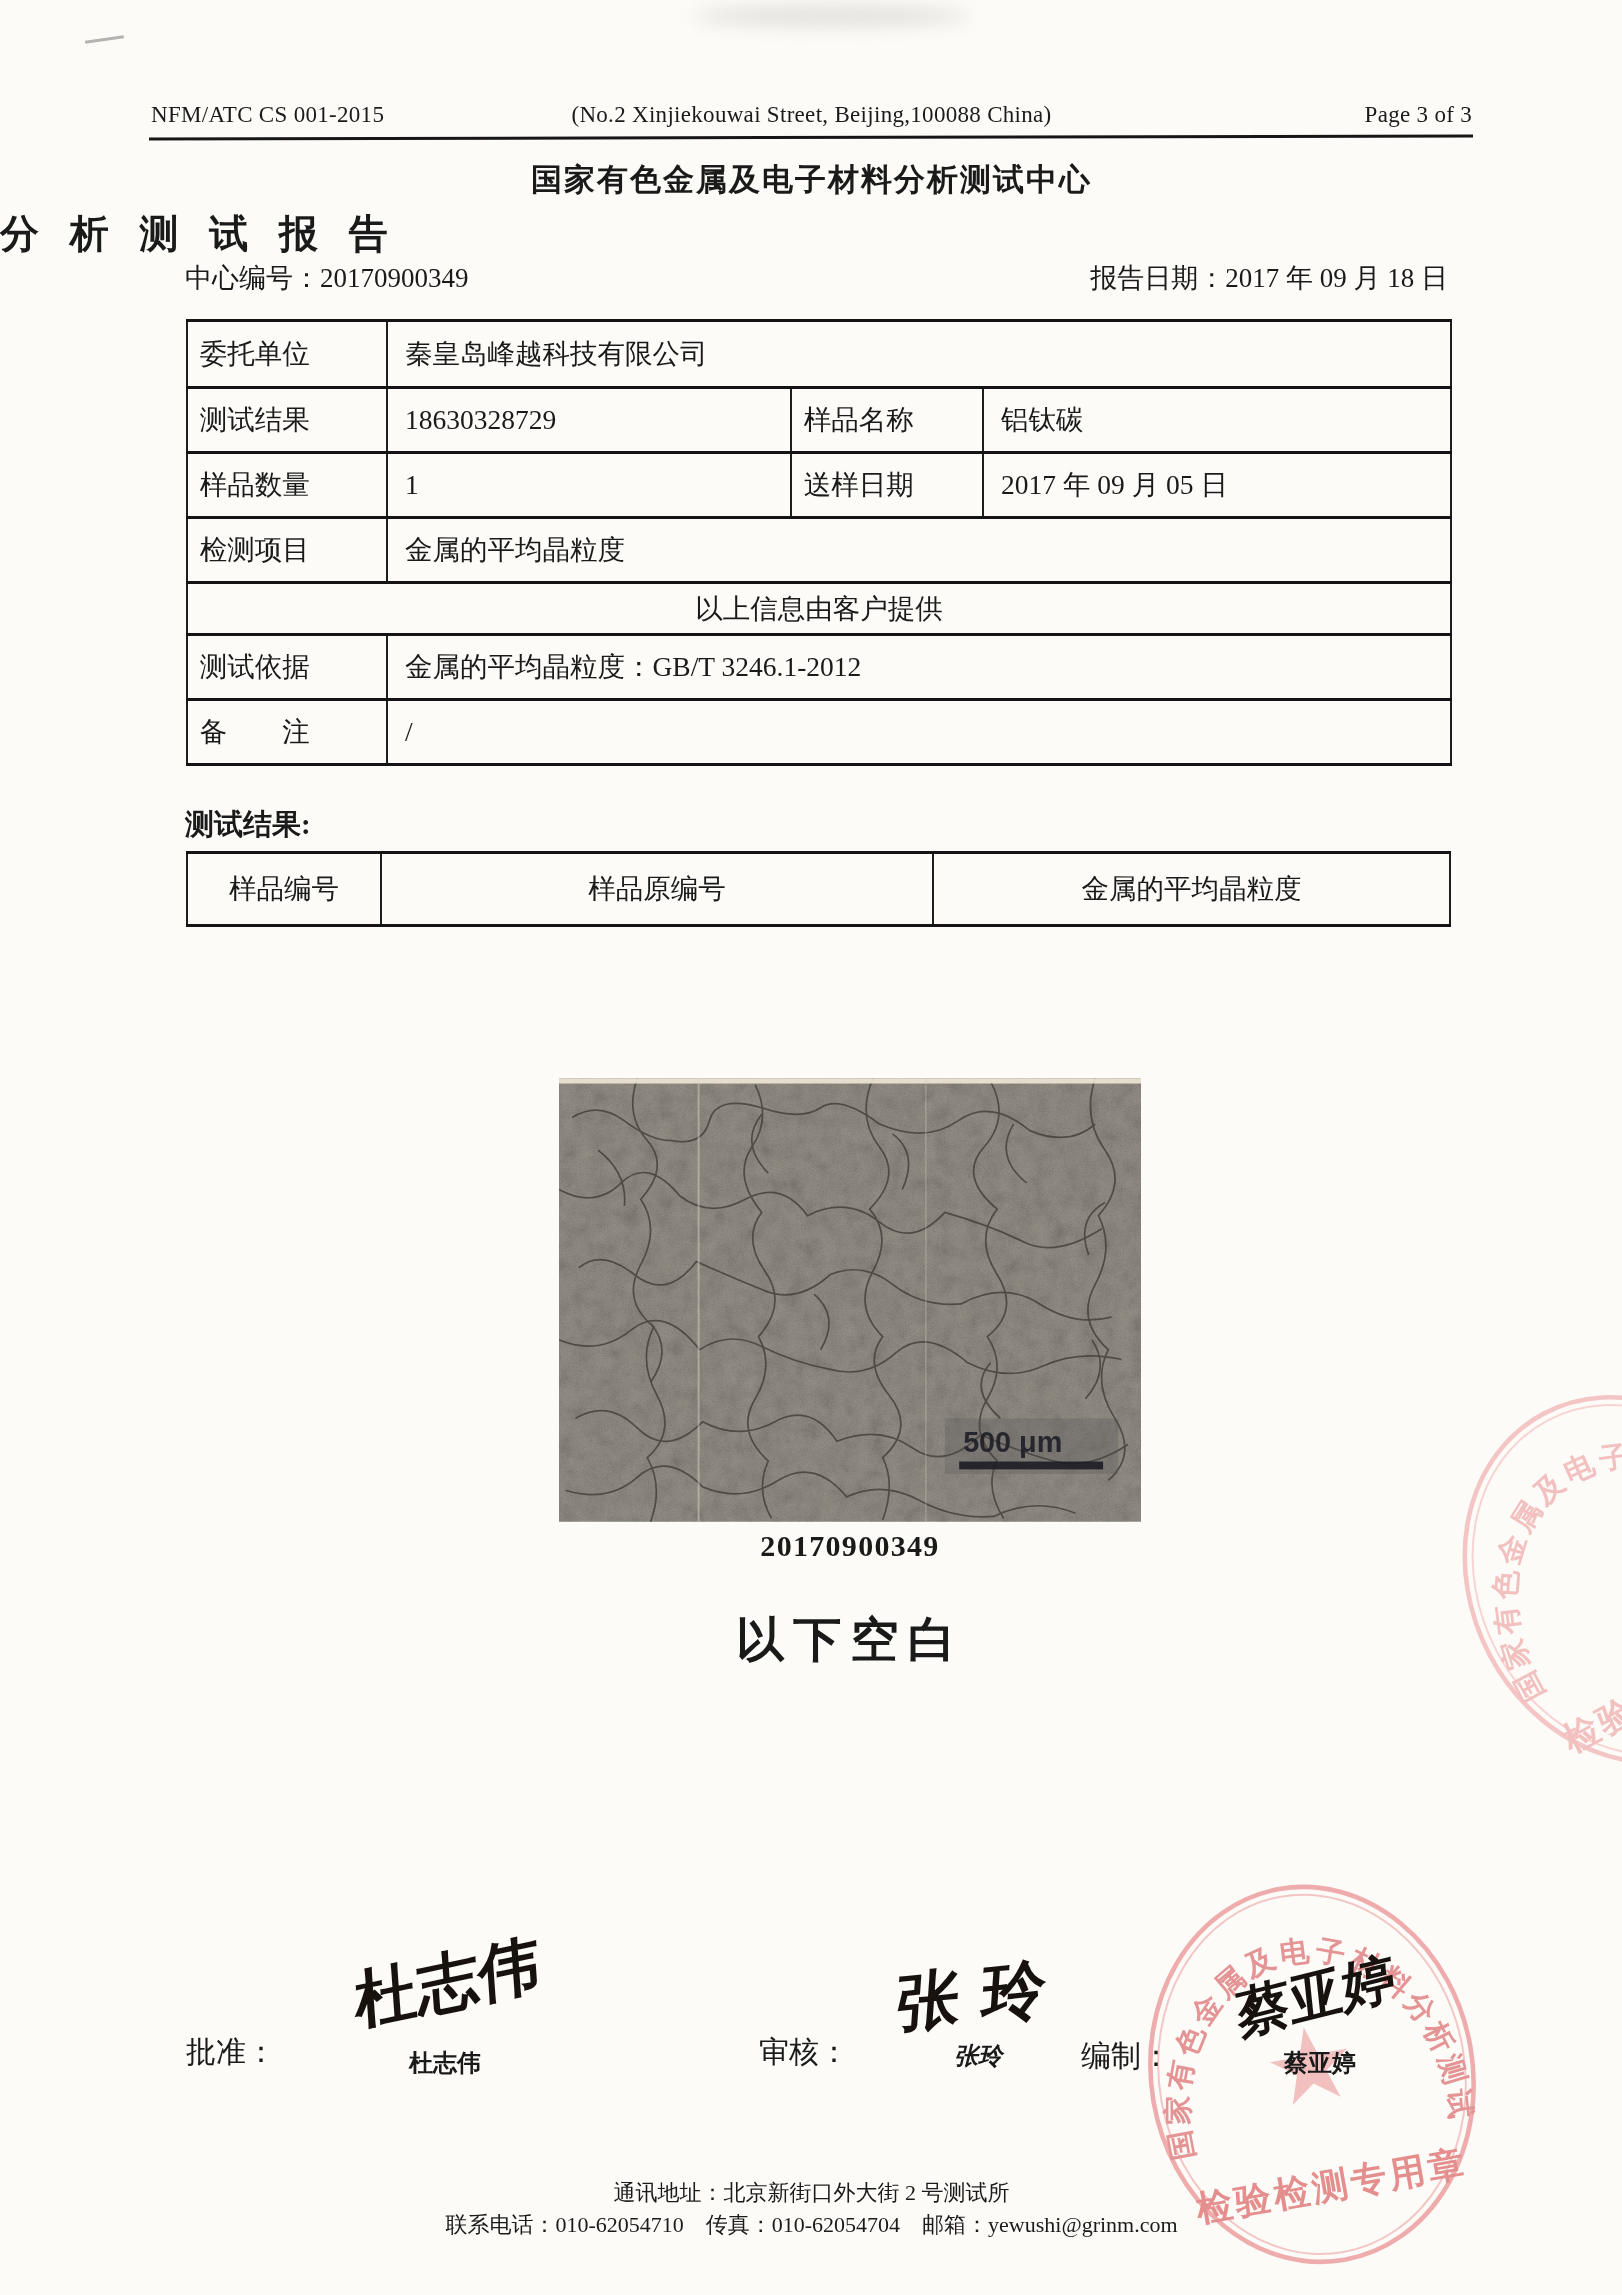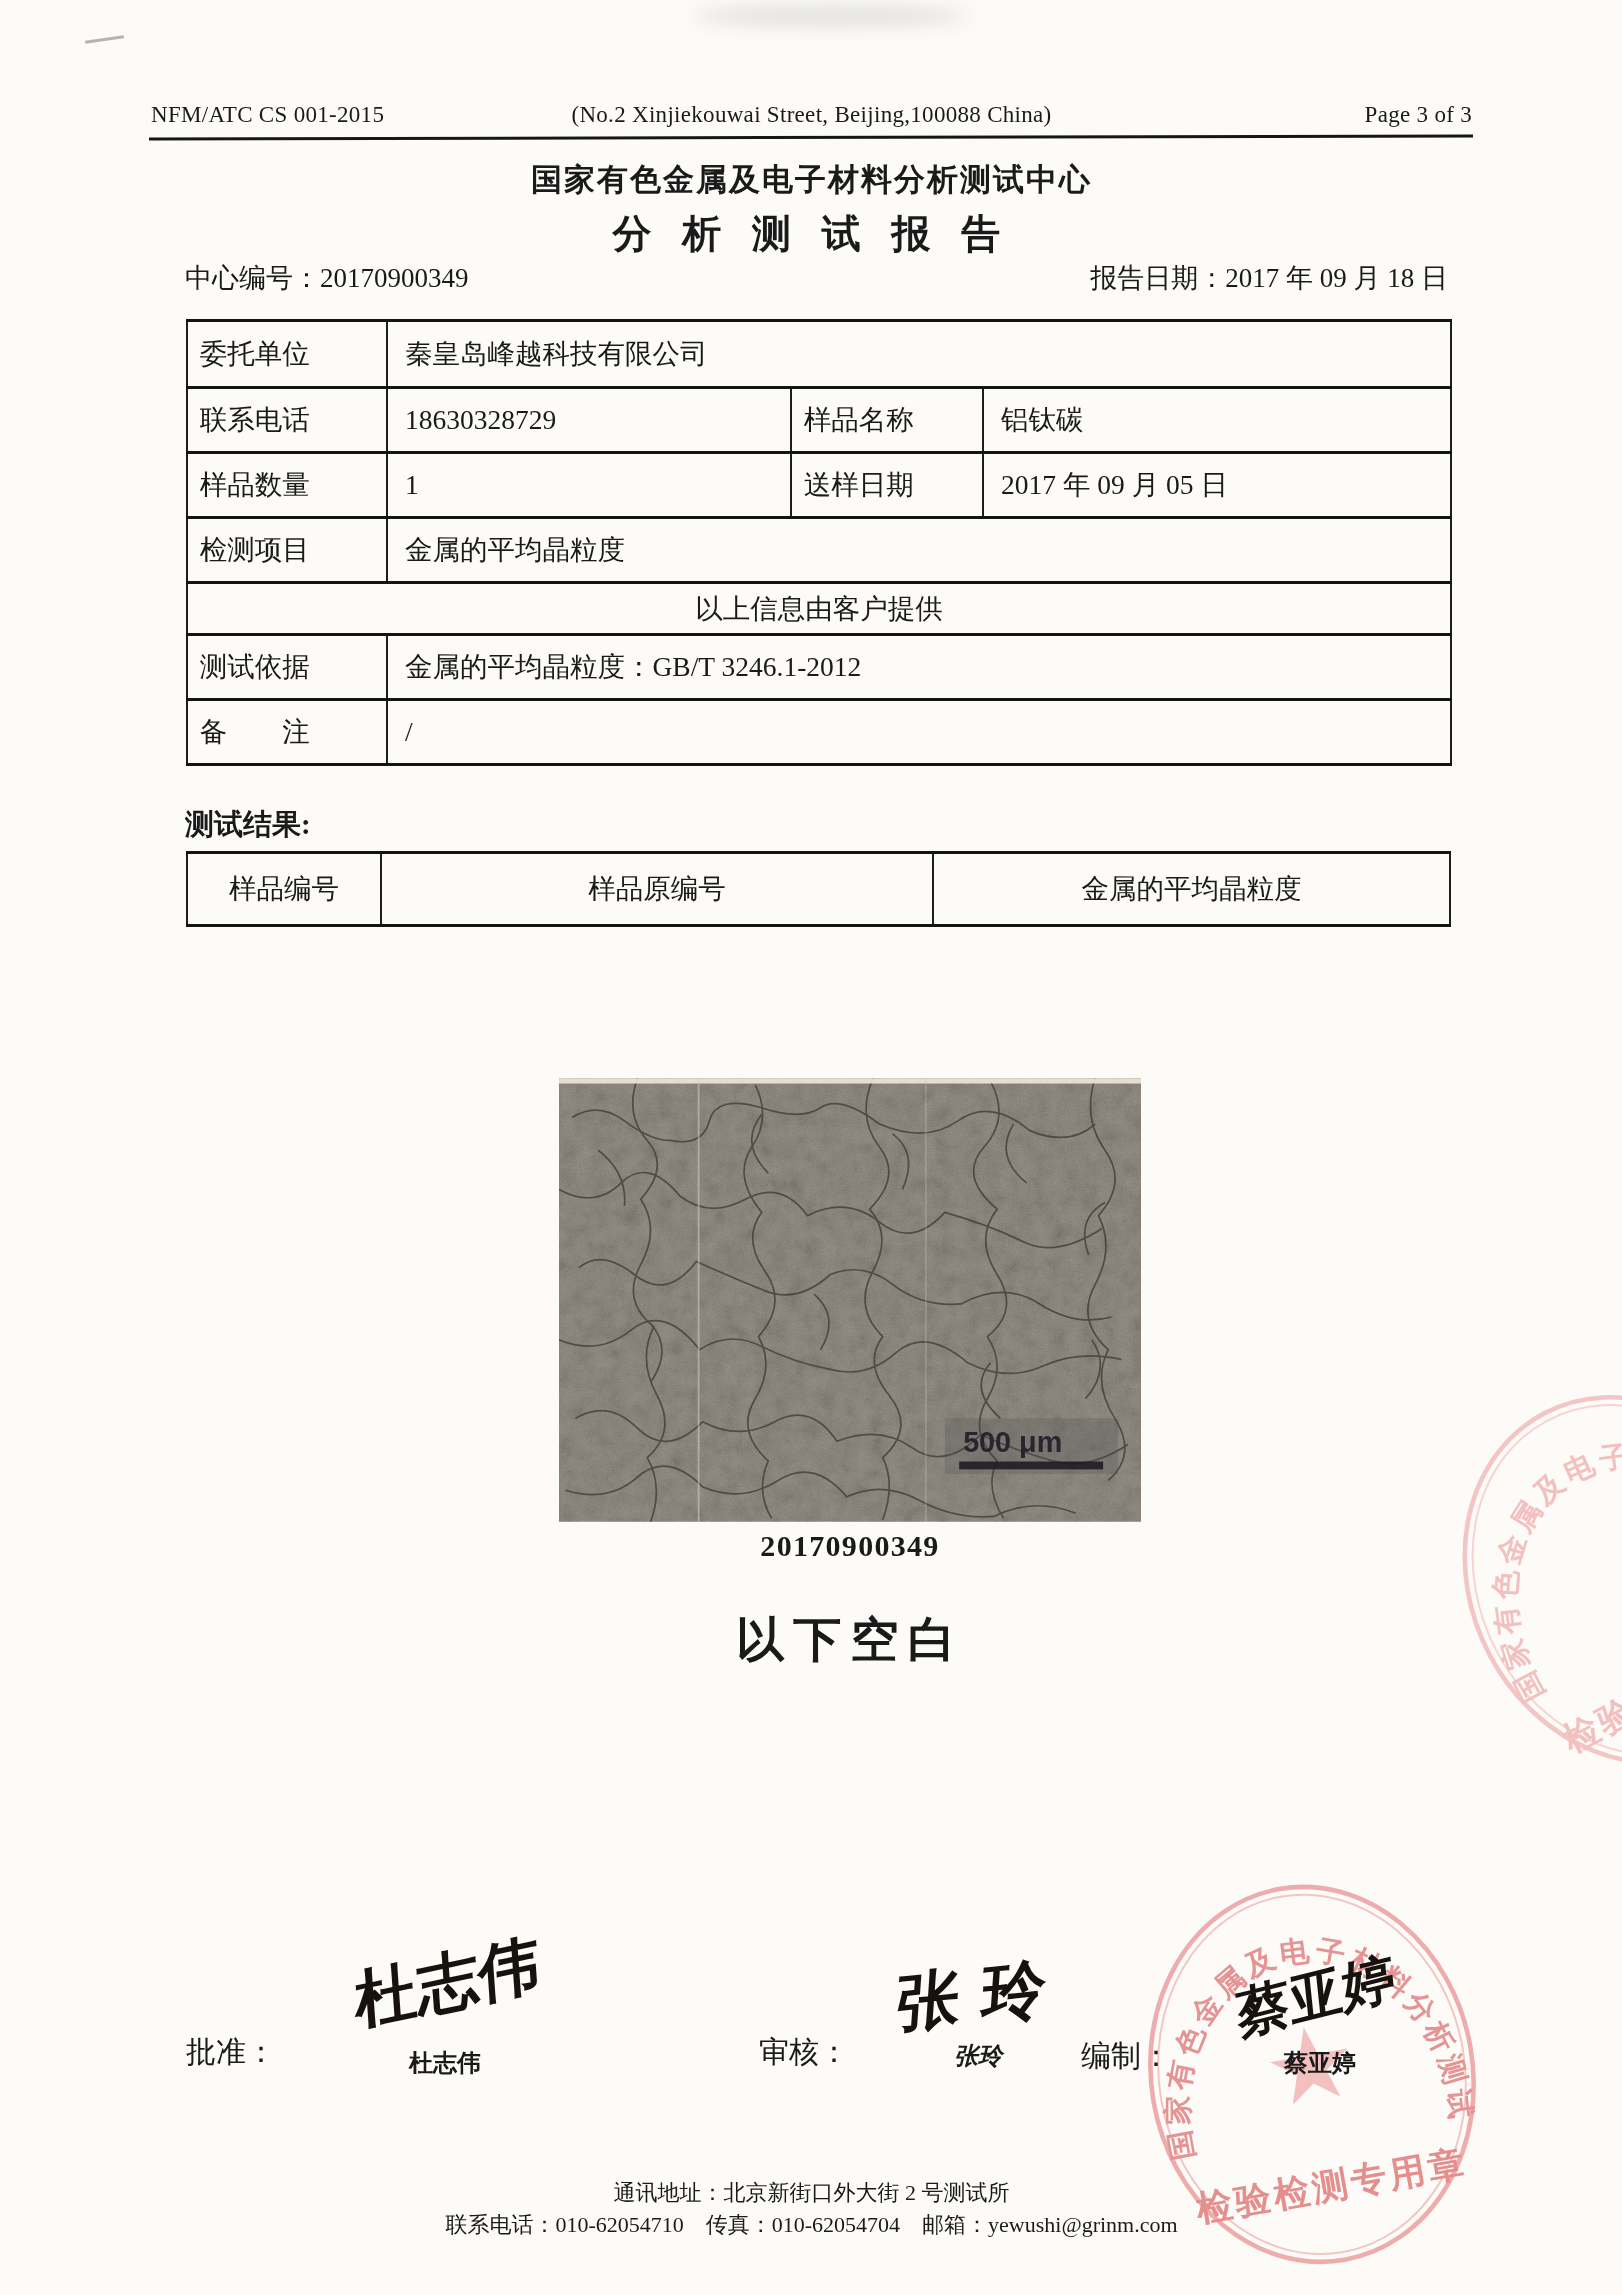--- a/index.html
+++ b/index.html
@@ -4,21 +4,21 @@
 <style>
   html,body{margin:0;padding:0;background:#888;}
   .page{position:relative;width:1623px;height:2295px;margin:0 auto;background:#fcfbf8;overflow:hidden;
         font-family:"Liberation Serif","DejaVu Serif",serif;color:#1a1a1a;}
   .abs{position:absolute;}
   
   .hdr-small{font-size:23px;letter-spacing:0.3px;}
   .rule{background:#161616;height:3.3px;}
   
   .title-org{width:1623px;text-align:center;font-size:31px;font-weight:600;letter-spacing:2px;}
-  .title-report{width:1623px;text-align:center;font-size:39px;font-weight:700;letter-spacing:10.5px;}
+  .title-report{width:1623px;text-align:left;font-size:39px;font-weight:700;letter-spacing:10.5px;}
   .meta-line{font-size:27px;}
   
   table{border-collapse:collapse;table-layout:fixed;}
   .t1 td{border-left:2px solid #1d1d1d;border-right:2px solid #1d1d1d;
          border-top:3.3px solid #141414;border-bottom:3.3px solid #141414;
          font-size:27.5px;vertical-align:middle;}
   .t1 .lbl{padding-left:11.8px;}
   .t1 .val{padding-left:17px;}
   .t1 .ctr{text-align:center;}
   .t2 td{border-left:2px solid #1d1d1d;border-right:2px solid #1d1d1d;
@@ -65,21 +65,21 @@
         <col style="width:404px">
         <col style="width:192px">
         <col style="width:468px">
       </colgroup>
     <tbody>
         <tr style="height:67px">
       <td class="lbl">委托单位</td>
       <td class="val" colspan="3">秦皇岛峰越科技有限公司</td>
     </tr>
     <tr style="height:65px">
-      <td class="lbl">联系电话</td>
+      <td class="lbl">测试结果</td>
       <td class="val">18630328729</td>
       <td class="lbl">样品名称</td>
       <td class="val">铝钛碳</td>
     </tr>
     <tr style="height:65px">
       <td class="lbl">样品数量</td>
       <td class="val">1</td>
       <td class="lbl">送样日期</td>
       <td class="val">2017 年 09 月 05 日</td>
     </tr>

